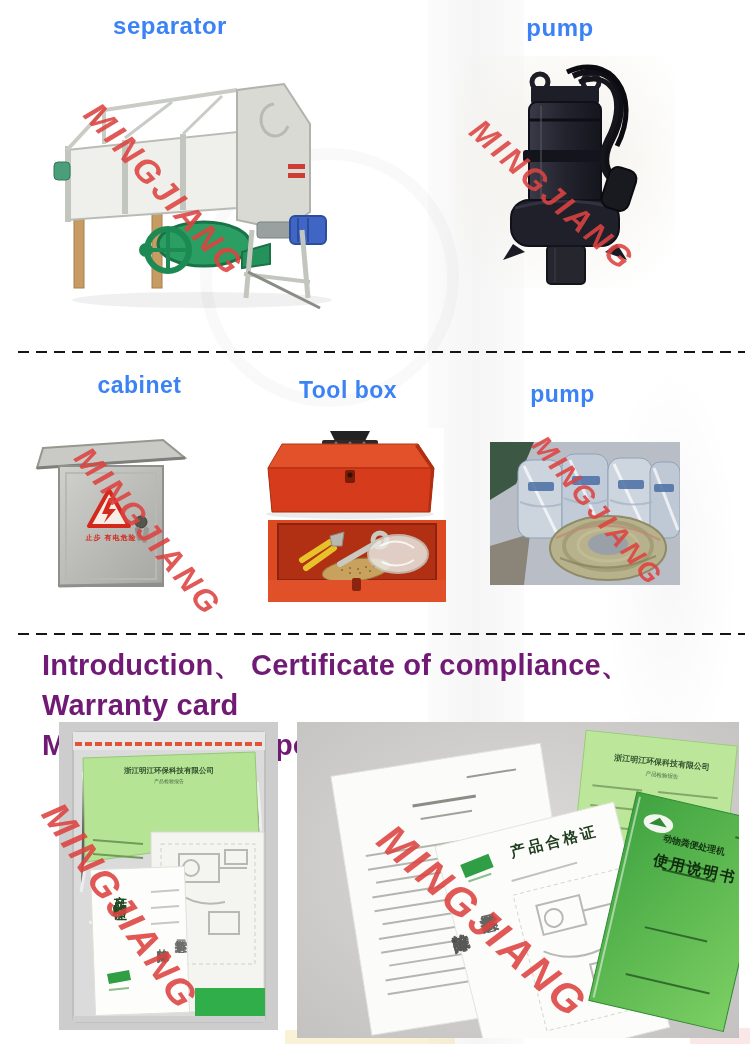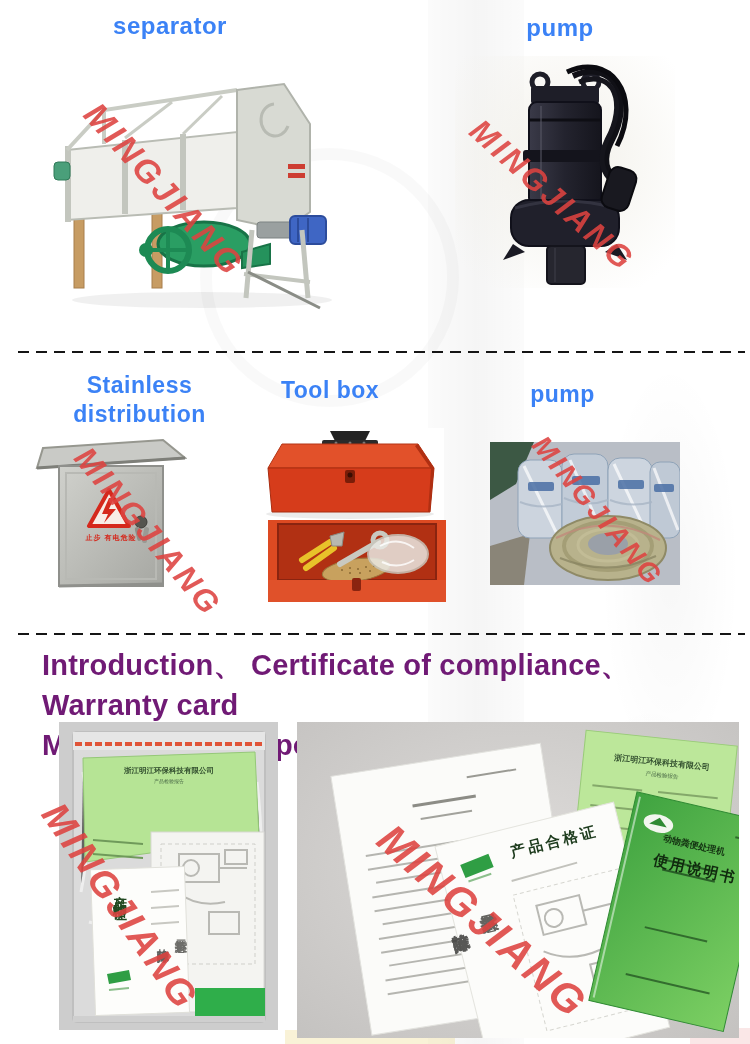--- a/index.html
+++ b/index.html
@@ -131,24 +131,23 @@
       <path d="M124,26 C160,12 172,48 152,84 C142,104 148,118 160,128" fill="none" stroke="#15151c" stroke-width="5"></path>
       <path d="M112,16 C154,-4 188,38 162,90" fill="none" stroke="#0b0b10" stroke-width="5"></path>
 
       <rect x="150" y="112" width="28" height="42" rx="9" transform="rotate(18 164 133)" fill="#191920" stroke="#0b0b10" stroke-width="2"></rect>
     </svg>
   </div>
 
   <div class="divider" style="top:351px;"></div>
 
   <div class="lbl lbl-mid" style="left:22px;top:371px;width:235px;">
-    <div>Stainless distribution</div>
     <div>cabinet</div>
   </div>
-  <div class="lbl lbl-mid" style="left:260px;top:376px;width:140px;">Tool box</div>
+  <div class="lbl lbl-mid" style="left:278px;top:376px;width:140px;">Tool box</div>
   <div class="lbl lbl-mid" style="left:495px;top:380px;width:135px;">pump</div>
 
   <div class="photo" style="left:35px;top:426px;width:152px;height:176px;">
     <svg width="152" height="176" viewBox="0 0 152 176">
       <defs>
         <linearGradient id="cabdoor" x1="0" y1="0" x2="1" y2="1">
           <stop offset="0" stop-color="#d0d1cc"></stop>
             <stop offset="1" stop-color="#a6a7a2"></stop>
         </linearGradient>
       </defs>

